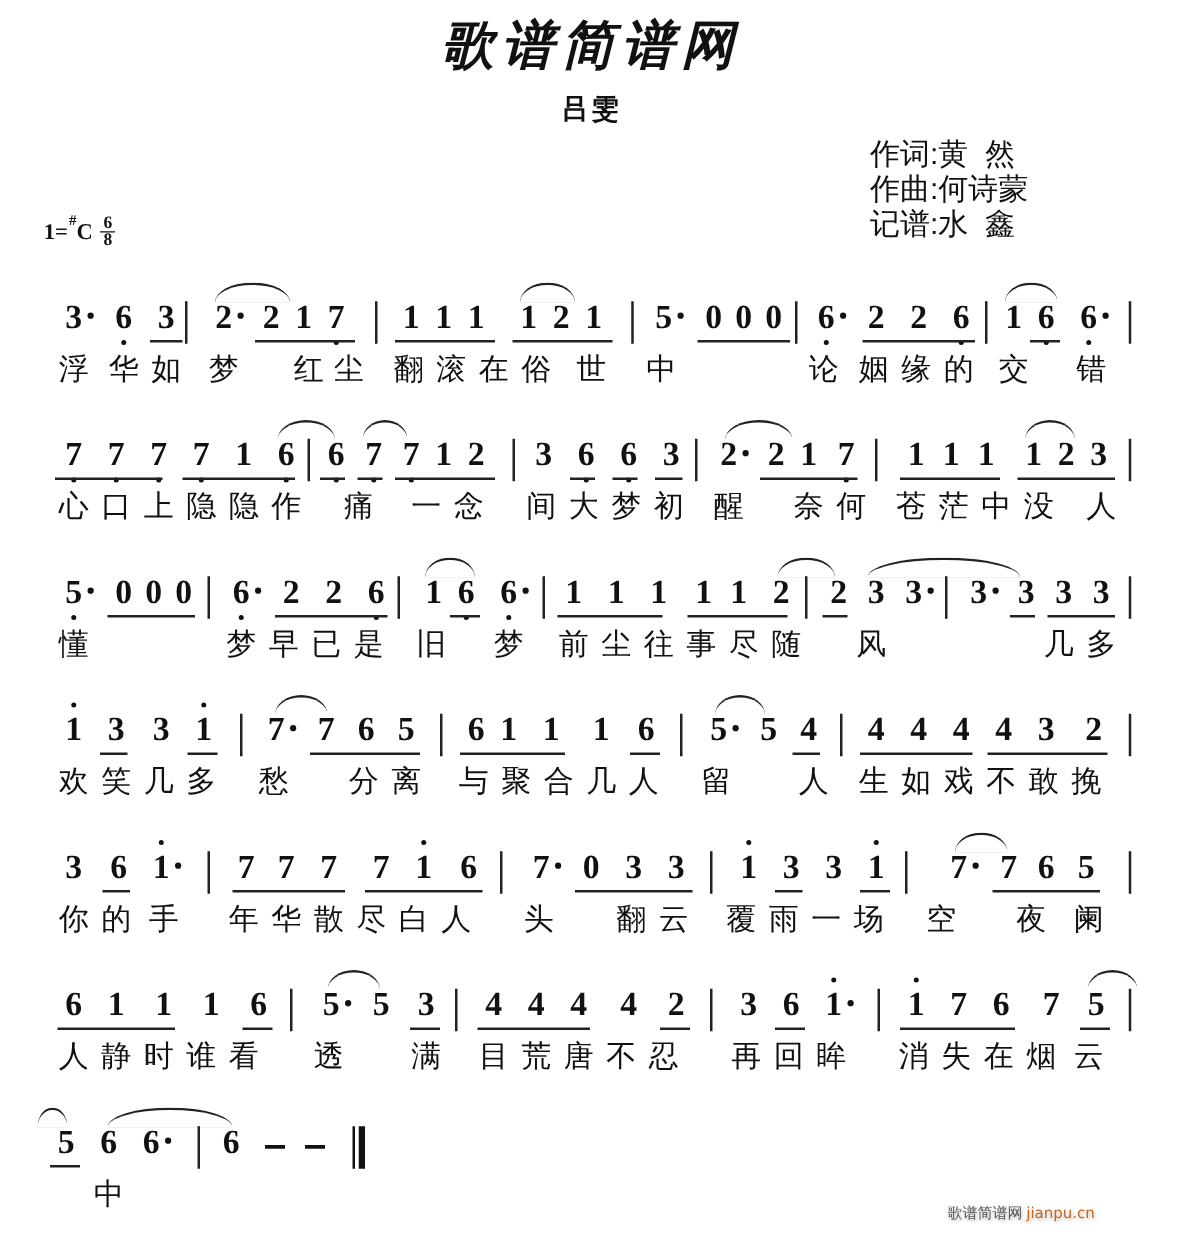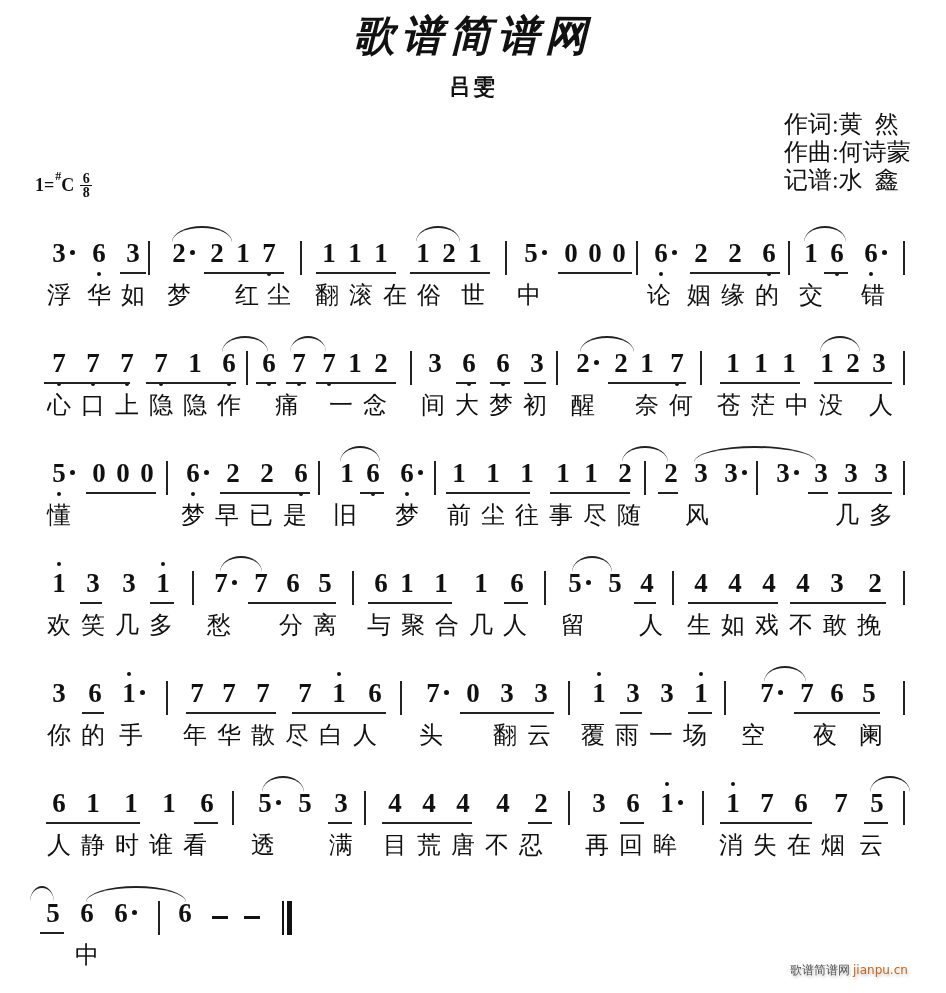--- a/index.html
+++ b/index.html
@@ -1,19 +1,19 @@
 <!DOCTYPE html>
 <html><head>
 <meta charset="utf-8">
 <style>
   html, body { margin: 0; padding: 0; background: #ffffff; }
   body { width: 946px; height: 993px; position: relative; overflow: hidden; font-family: "DejaVu Serif", serif; color: #111; }
   .title { position: absolute; left: 0; width: 946px; top: 8px; text-align: center; font-family: "DejaVu Serif", serif; font-weight: bold; font-size: 42px; letter-spacing: 6px; font-style: italic; }
   .singer { position: absolute; left: 0; width: 946px; top: 72px; text-align: center; font-weight: bold; font-size: 22px; letter-spacing: 2px; }
-  .credits { position: absolute; left: 784px; top: 110px; font-family: Liberation Serif, serif; font-size: 24px; line-height: 28px; text-align: center; }
+  .credits { position: absolute; left: 696px; top: 110px; font-family: Liberation Sans, sans-serif; font-size: 24px; line-height: 28px; text-align: center; }
   .credits .row { display: flex; white-space: pre; }
   .key { position: absolute; left: 35px; top: 172px; font-family: "Liberation Serif", serif; font-weight: bold; font-size: 18px; display: flex; align-items: center; }
   .key .sharp { font-size: 12px; position: relative; top: -9px; margin-left: 1px; }
   .key .frac { display: inline-flex; flex-direction: column; align-items: center; font-size: 14px; line-height: 13px; margin-left: 6px; }
   .key .frac .line { width: 12px; height: 1px; background: #111; }
 
   .line-row { position: absolute; left: 0; width: 946px; height: 100px; }
   .bar { position: absolute; top: 21px; width: 2px; height: 34px; background: #222; }
   .note { position: absolute; top: 18px; width: 22px; text-align: center; font-family: "Liberation Serif", serif; font-weight: bold; font-size: 27px; line-height: 30px; }
   .note .dotL { position: absolute; left: 50%; bottom: -8px; width: 4px; height: 4px; margin-left: -2px; background: #111; border-radius: 50%; }
@@ -21,21 +21,21 @@
   .aug { position: absolute; top: 30px; width: 6px; height: 6px; }
   .aug::after { content: ""; position: absolute; left: 0; top: 0; width: 5px; height: 5px; background: #111; border-radius: 50%; }
   .uline { position: absolute; top: 52px; height: 2px; background: #222; }
   .tie { position: absolute; top: 6px; height: 14px; border-top: 2px solid #222; border-radius: 50% 50% 0 0 / 100% 100% 0 0; }
   .lyric { position: absolute; top: 60px; width: 30px; text-align: center; font-family: "DejaVu Sans", sans-serif; font-size: 24px; line-height: 30px; }
   .dash { position: absolute; top: 36px; width: 16px; height: 3px; background: #111; }
   .endbar { position: absolute; top: 21px; height: 34px; }
   .endbar .thin { position: absolute; left: 0; top: 0; width: 2px; height: 34px; background: #111; }
   .endbar .thick { position: absolute; left: 5px; top: 0; width: 5px; height: 34px; background: #111; }
 
-  .watermark { position: absolute; left: 790px; top: 962px; font-family: "DejaVu Sans", sans-serif; font-size: 12px; color: #555; text-shadow: 1px 2px 3px #bbb; }
+  .watermark { position: absolute; left: 758px; top: 962px; font-family: "DejaVu Sans", sans-serif; font-size: 12px; color: #555; text-shadow: 1px 2px 3px #bbb; }
   .watermark .en { color: #c8651a; margin-left: 3px; }
 </style>
 </head>
 <body>
 
 <div class="title">歌谱简谱网</div>
 <div class="singer">吕雯</div>
 
 <div class="credits">
   <div class="row"><span>作词:</span><span>黄  然</span></div>

